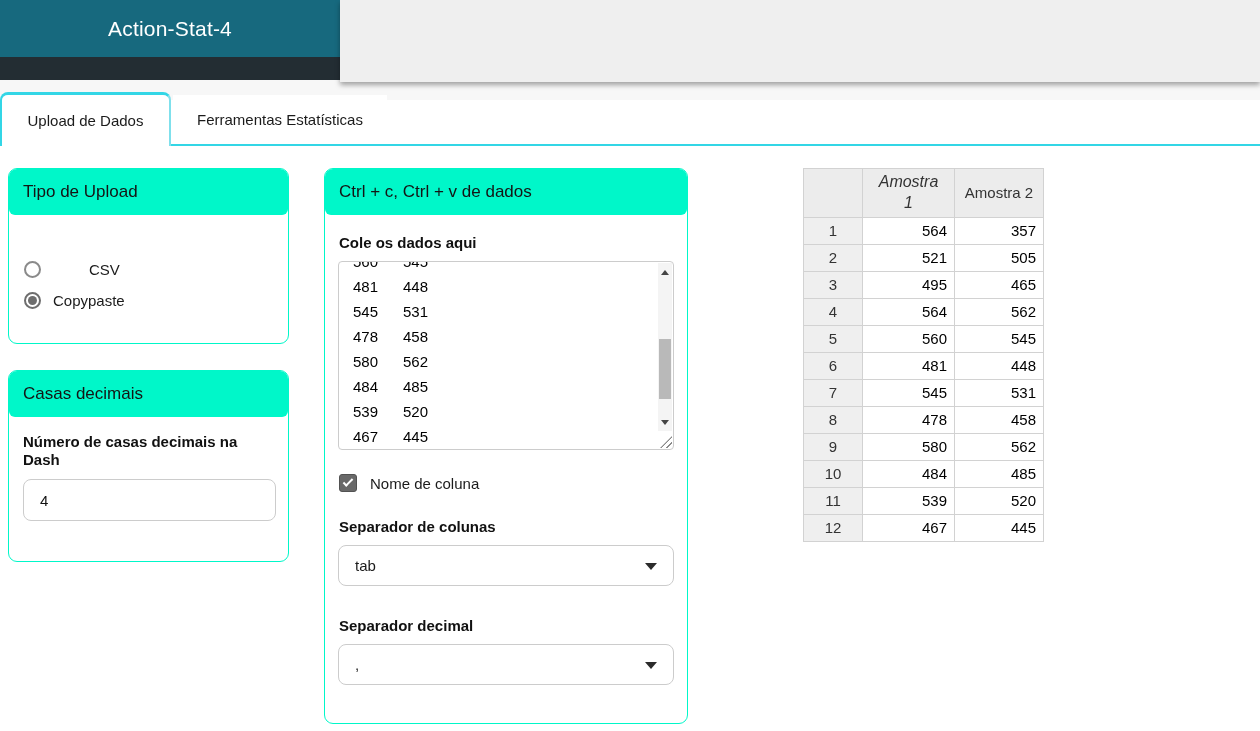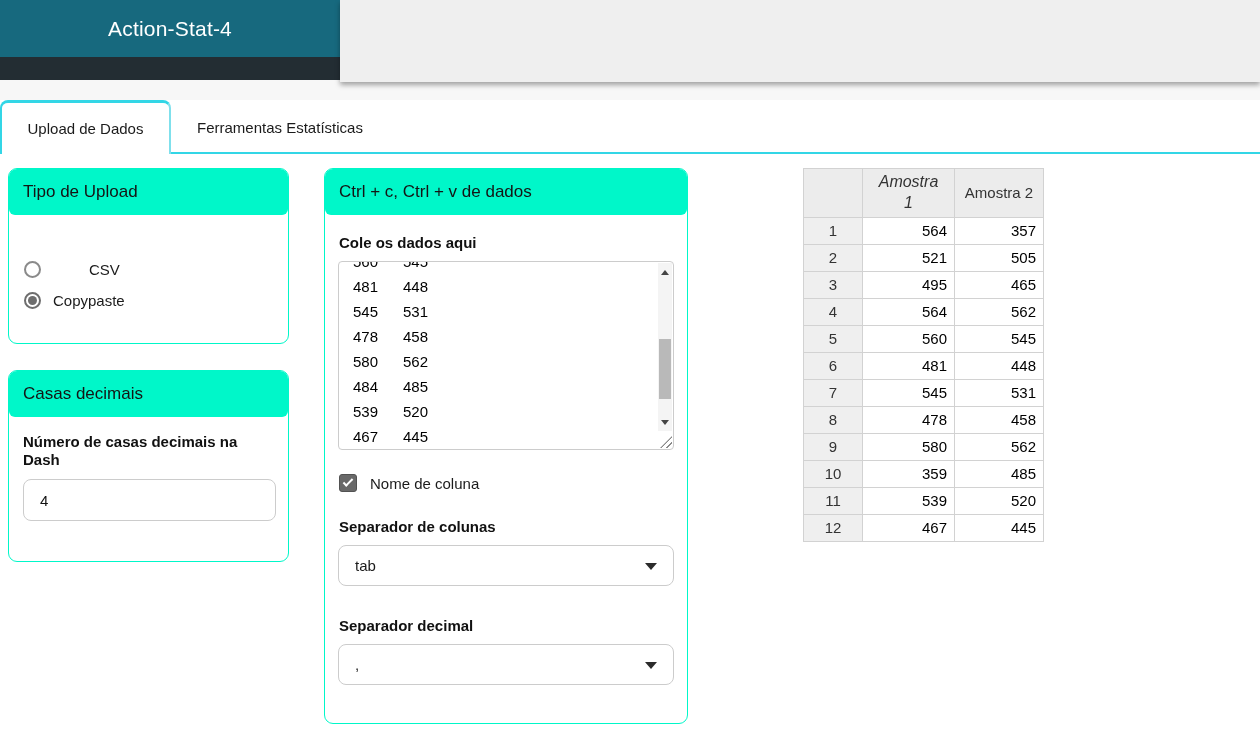--- a/index.html
+++ b/index.html
@@ -10,21 +10,21 @@
   
   .substrip { position:absolute; left:0; top:80px; width:1260px; height:20px; background:#f7f7f7; }
   .hdr-teal { position:absolute; left:0; top:0; width:340px; height:57px; background:#17697e;
               display:flex; align-items:center; justify-content:center; }
   .hdr-title { color:#fff; font-size:21px; letter-spacing:.2px; }
   .hdr-dark { position:absolute; left:0; top:57px; width:340px; height:23px; background:#232d33; }
   .hdr-gray { position:absolute; left:340px; top:0; width:920px; height:82px; background:#efefef;
               box-shadow:0 3px 5px rgba(0,0,0,.35); }
 
   
-  .tabbar { position:absolute; left:0; top:100px; width:1260px; height:54px; }
+  .tabbar { position:absolute; left:0; top:92px; width:1260px; height:54px; }
   .tab-bottomline { position:absolute; left:171px; right:0; bottom:0; height:2px; background:#33d6e6; }
   .tab { display:flex; align-items:center; justify-content:center; font-size:15px; cursor:pointer; }
   .tab.active { position:absolute; left:0; top:0; width:171px; height:54px; background:#fff;
                 border-top:3px solid #33d6e6; border-left:2px solid #33d6e6; border-right:2px solid #7fe0ec;
                 border-radius:8px 8px 0 0; }
   .tab.inactive { position:absolute; left:173px; top:3px; height:49px; padding:0 24px; background:#fff; }
 
   
   .panel { position:absolute; background:#fff; border:1px solid #00f7c9; border-radius:9px; }
   .panel-hd { height:46px; background:#00f7c9; border-radius:8px 8px 6px 6px;
@@ -236,21 +236,21 @@
         <td class="val">478</td>
         <td class="val">458</td>
       </tr>
       <tr>
         <td class="rn">9</td>
         <td class="val">580</td>
         <td class="val">562</td>
       </tr>
       <tr>
         <td class="rn">10</td>
-        <td class="val">359</td>
+        <td class="val">484</td>
         <td class="val">485</td>
       </tr>
       <tr>
         <td class="rn">11</td>
         <td class="val">539</td>
         <td class="val">520</td>
       </tr>
       <tr>
         <td class="rn">12</td>
         <td class="val">467</td>

